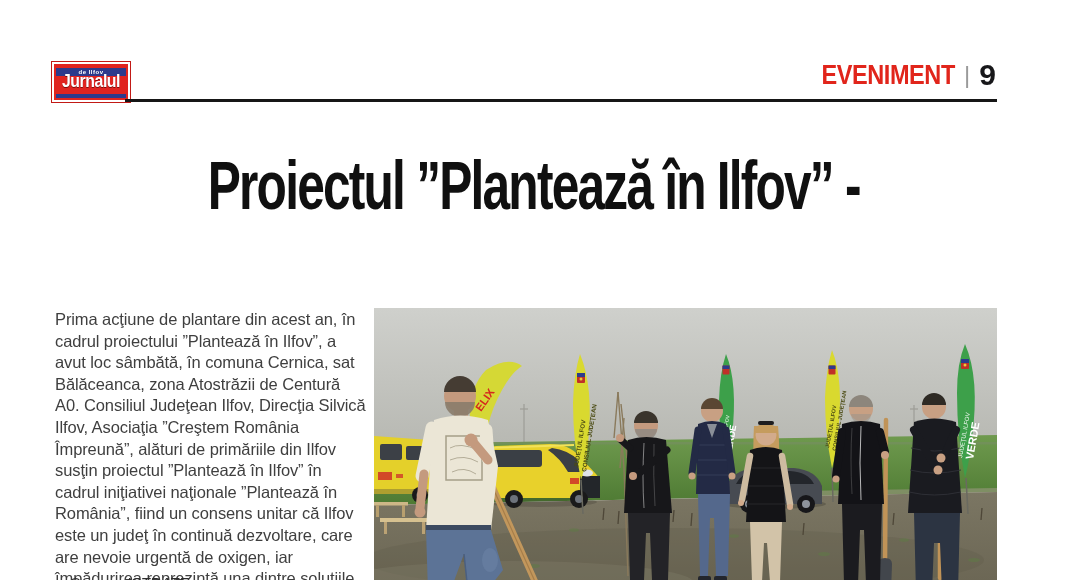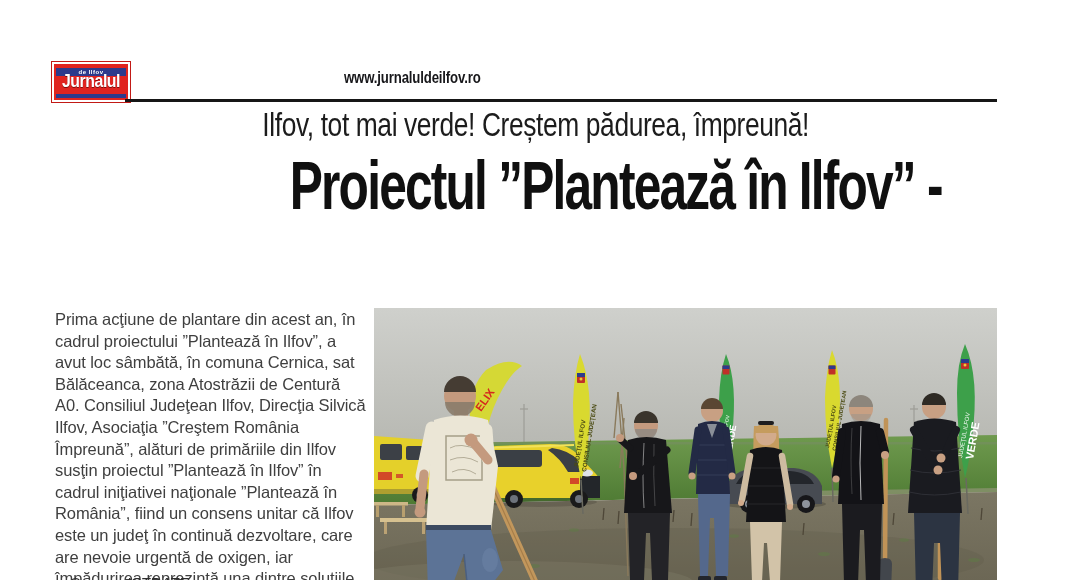--- a/index.html
+++ b/index.html
@@ -29,21 +29,21 @@
   .section .pipe{color:#9a9a9a;font-size:24px;font-weight:normal;}
   .section .num{font-size:30px;font-weight:bold;color:#17171a;}
 
   .rule{position:absolute;left:125px;top:87px;width:872px;height:3px;background:#161616;}
 
   
   .kicker{position:absolute;left:100px;top:94px;width:872px;text-align:center;white-space:nowrap;}
   .kicker span{display:inline-block;font-size:33px;color:#1c1c1c;letter-spacing:-.5px;
         transform:scaleX(.8);transform-origin:50% 50%;}
 
-  .headline{position:absolute;left:0;top:136px;width:1068px;text-align:right;color:#101010;}
+  .headline{position:absolute;left:0;top:136px;width:1068px;text-align:center;color:#101010;}
   .headline .line{height:76px;line-height:76px;white-space:nowrap;}
   .headline .line span{display:inline-block;font-size:69px;font-weight:bold;letter-spacing:-2.5px;
         transform:scaleX(.72);transform-origin:50% 50%;white-space:nowrap;}
 
   .body-col{position:absolute;left:55px;top:297px;width:313px;font-size:16.5px;line-height:21.6px;
         color:#3f3f3f;letter-spacing:-.1px;}
   .byline{position:absolute;left:69px;top:562px;font-size:15px;font-style:italic;color:#2d2d2d;}
 
   
   .photo{position:absolute;left:374px;top:296px;width:623px;height:284px;overflow:hidden;}
@@ -53,26 +53,29 @@
 <body>
 
 <div class="page">
 
   <div class="logo">
     <div class="logo-top-stripe">de Ilfov</div>
     <div class="logo-title">Jurnalul</div>
     <div class="logo-bottom-stripe"></div>
   </div>
 
-  <div class="website"><span>www.jurnaluldeilfov.ro</span></div>
-
+
+  <div class="section">
+    <div class="label"><span>EVENIMENT</span></div>
+    <div class="pipe">|</div>
+    <div class="num">9</div>
+  </div>
 
   <div class="rule"></div>
 
-  <div class="kicker"><span>Ilfov, tot mai verde! Creștem pădurea, împreună!</span></div>
 
   <div class="headline">
     <div class="line"><span>Proiectul ”Plantează în Ilfov” -</span></div>
   </div>
 
   <div class="body-col">Prima acţiune de plantare din acest an, în cadrul proiectului ”Plantează în Ilfov”, a avut loc sâmbătă, în comuna Cernica, sat Bălăceanca, zona Atostrăzii de Centură A0. Consiliul Judeţean Ilfov, Direcţia Silvică Ilfov, Asociaţia ”Creştem România Împreună”, alături de primăriile din Ilfov susţin proiectul ”Plantează în Ilfov” în cadrul iniţiativei naţionale ”Plantează în România”, fiind un consens unitar că Ilfov este un judeţ în continuă dezvoltare, care are nevoie urgentă de oxigen, iar împădurirea reprezintă una dintre soluţiile esenţiale pentru a îmbunătăţi calitatea aerului şi pentru a contribui la un mediu mai sănătos pentru comunităţile locale.</div>
   <div class="byline">Carmen ISTRATE</div>
 
   <div class="photo">
     <svg viewBox="0 0 623 284" width="623" height="284" xmlns="http://www.w3.org/2000/svg">

